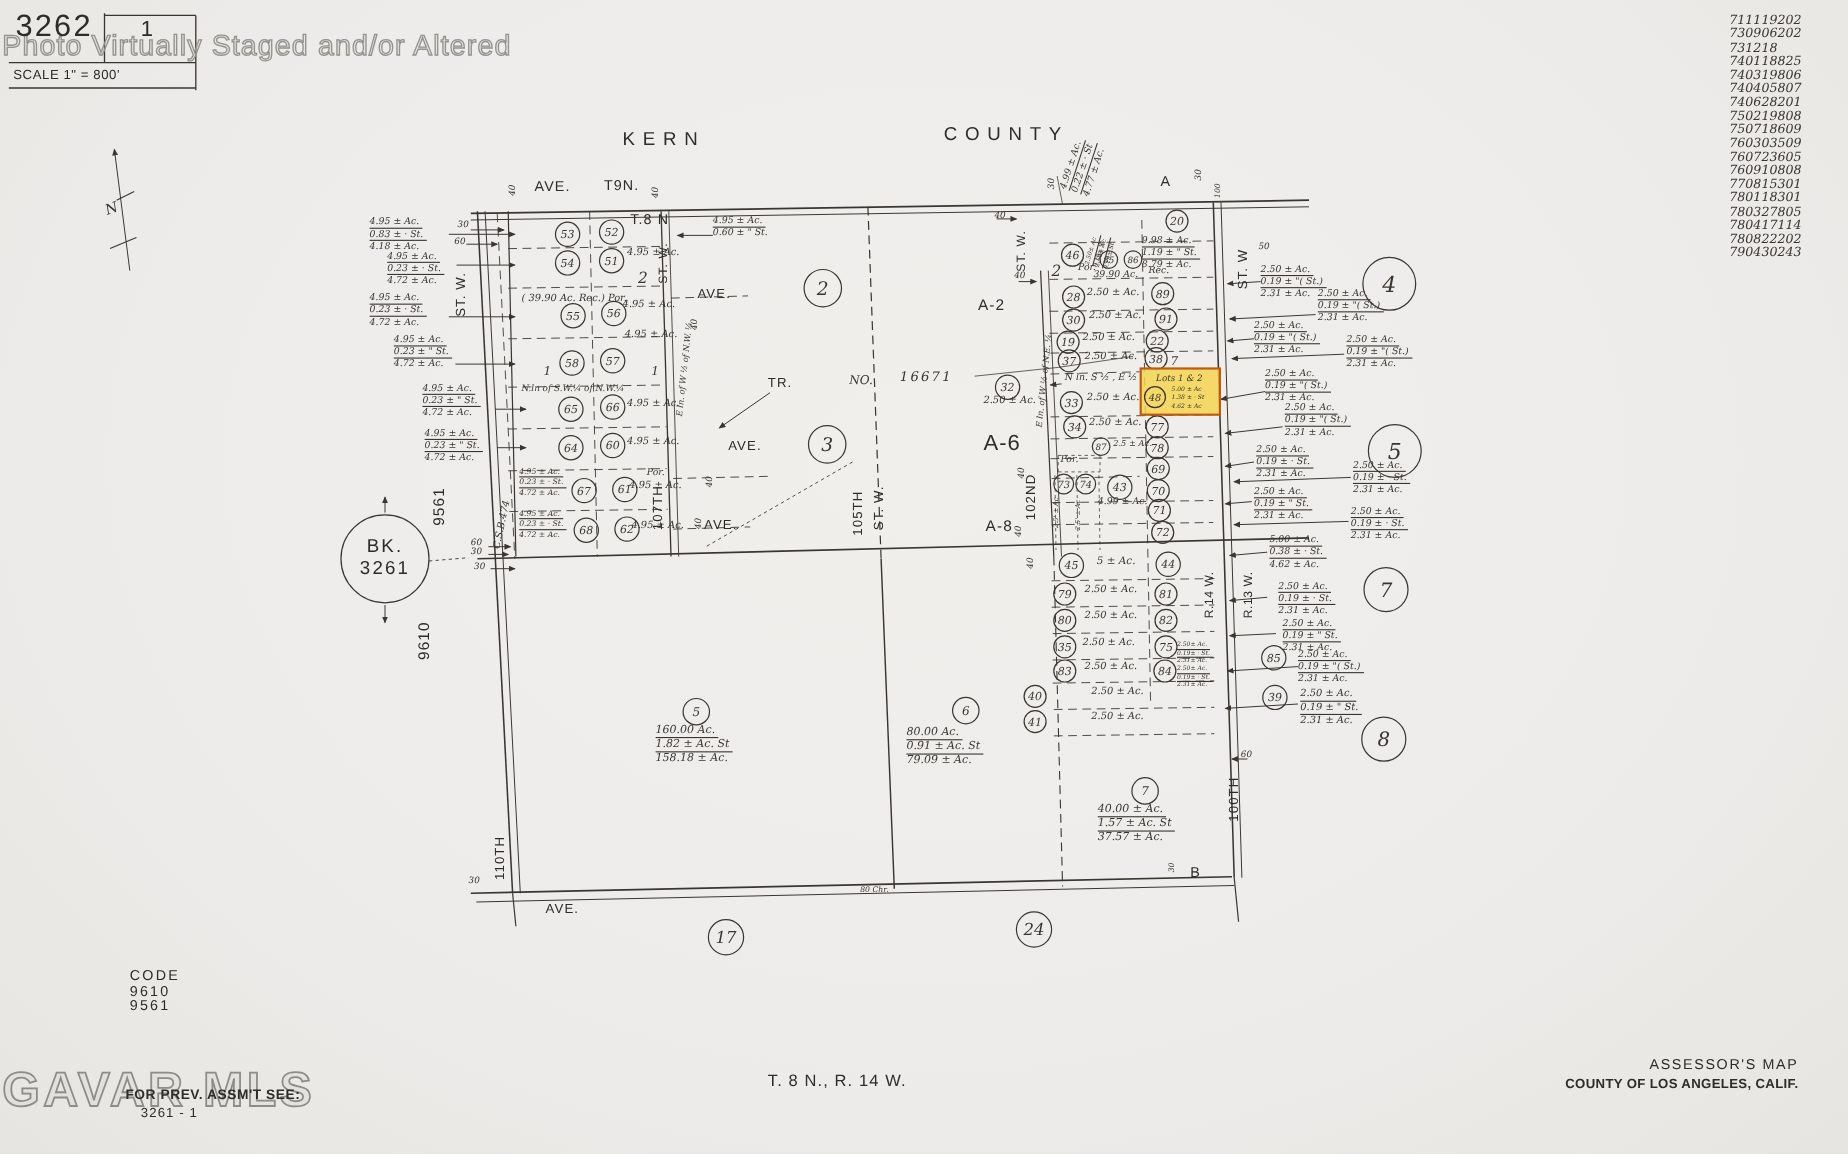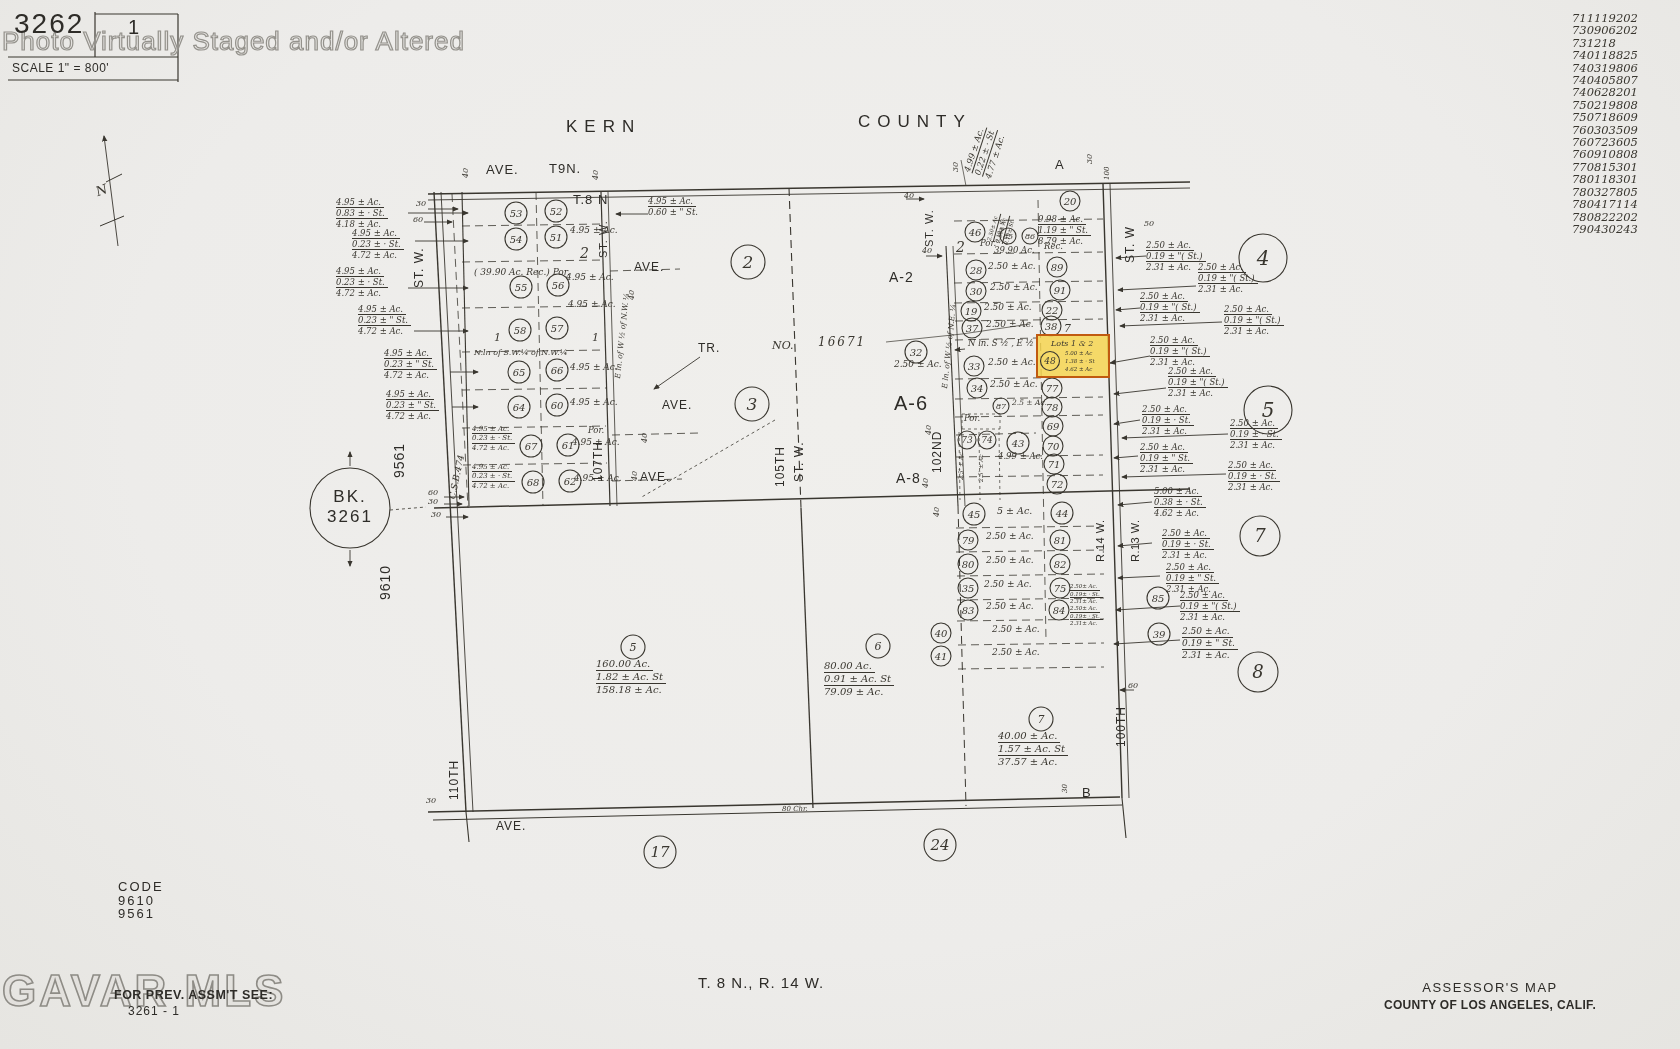--- a/index.html
+++ b/index.html
@@ -26,21 +26,21 @@
   .wm{position:absolute;font-family:"Liberation Sans",sans-serif;color:rgba(210,209,205,0.25);
       -webkit-text-stroke:1.2px #94928c;white-space:pre;}
   #wm-top{left:2px;top:26px;font-size:26px;letter-spacing:1px;}
   #wm-bottom{left:2px;top:966px;font-size:44px;font-weight:bold;letter-spacing:3px;-webkit-text-stroke:1.6px #8e8c86;}
   #revisions{position:absolute;left:1572px;top:12px;color:#39362f;
              font-family:"DejaVu Serif",serif;font-style:italic;font-size:11.5px;line-height:12.4px;}
   #code-block{position:absolute;left:118px;top:880px;color:#2e2c28;font-size:13px;letter-spacing:2px;line-height:13.5px;}
   #prev-assmt{position:absolute;left:114px;top:988px;color:#2e2c28;font-size:12.5px;font-weight:bold;letter-spacing:0.5px;}
   #prev-ref{position:absolute;left:128px;top:1004px;color:#2e2c28;font-size:12px;letter-spacing:1px;}
   #township{position:absolute;left:698px;top:974px;color:#2e2c28;font-size:15px;letter-spacing:1px;}
-  #assessor{position:absolute;left:1345px;top:960px;width:290px;text-align:center;color:#2e2c28;margin-top:20px;}
+  #assessor{position:absolute;left:1345px;top:960px;width:290px;text-align:right;color:#2e2c28;}
   #assessor .t1{font-size:13px;letter-spacing:1.5px;}
   #assessor .t2{font-size:12px;letter-spacing:0.3px;margin-top:3px;font-weight:bold;}
   #hdr-book{position:absolute;left:14px;top:8px;font-size:28px;letter-spacing:2px;color:#2e2c28;}
   #hdr-page{position:absolute;left:128px;top:16px;font-size:20px;color:#2e2c28;}
   #hdr-scale{position:absolute;left:12px;top:61px;font-size:12px;letter-spacing:0.5px;color:#2e2c28;}
 </style>
 </head>
 <body>
 
 <div class="page">

